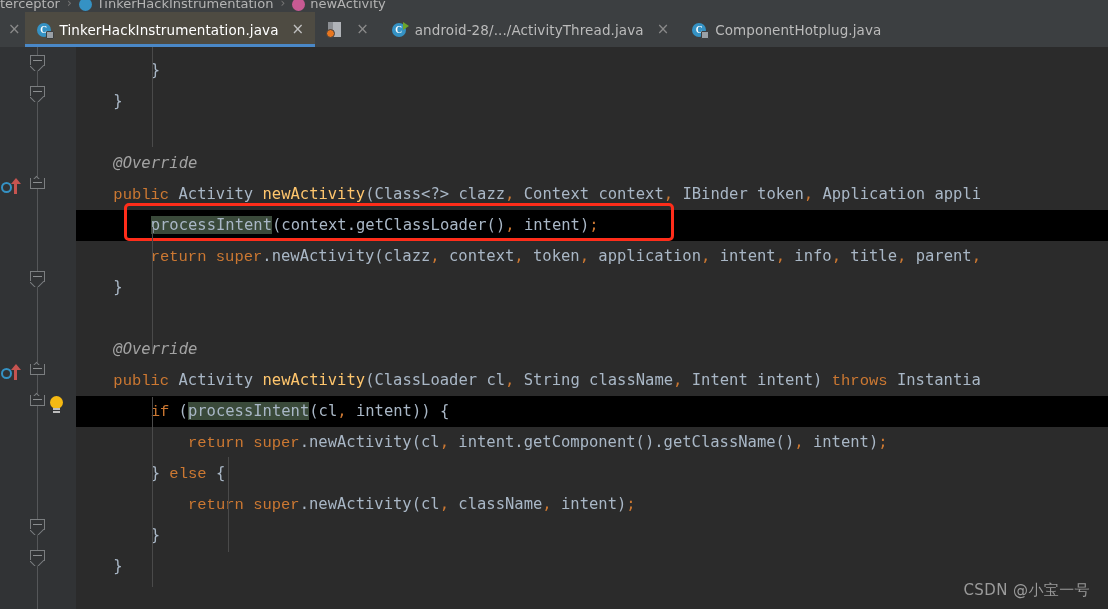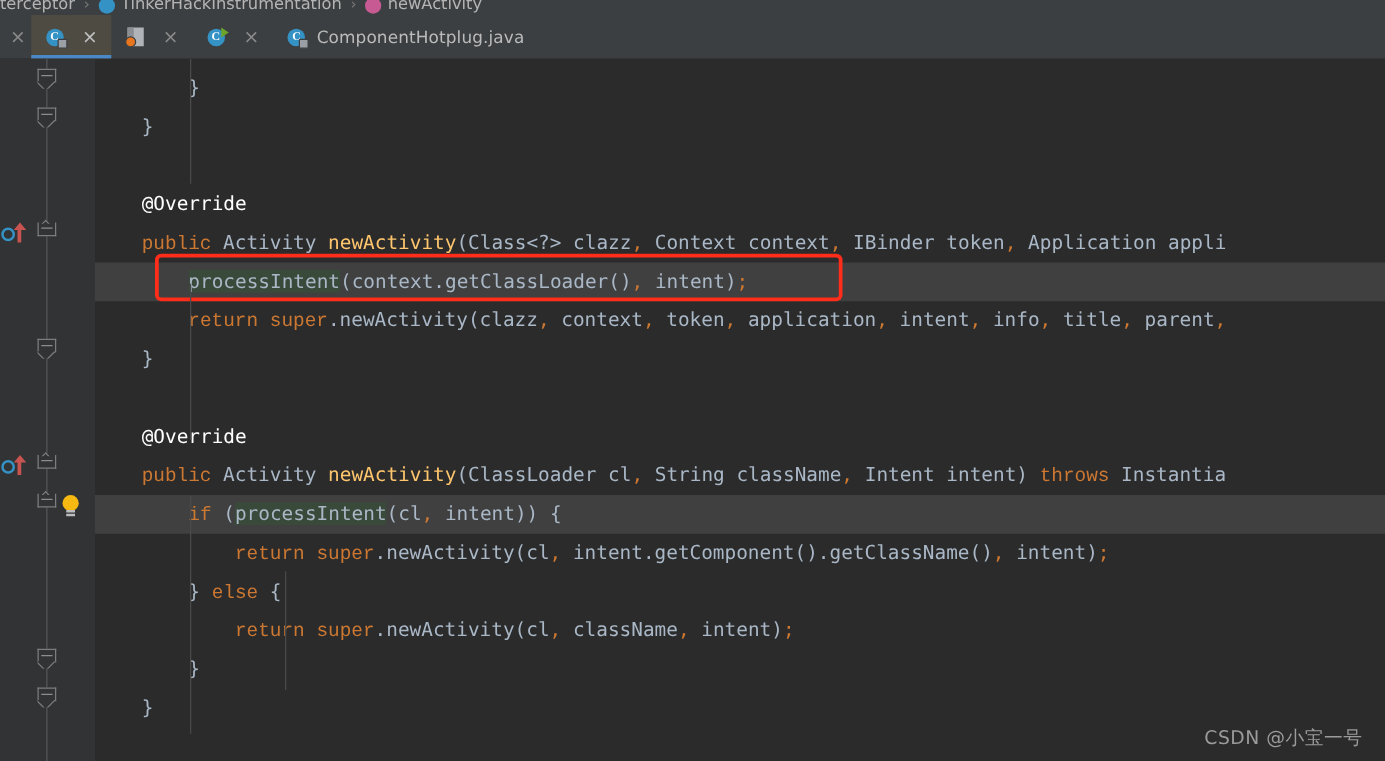--- a/index.html
+++ b/index.html
@@ -205,24 +205,24 @@
     font-family: "DejaVu Sans Mono", monospace;
     font-size: 15.5px;
     line-height: 31px;
     color: #a9b7c6;
     white-space: pre;
   }
   .line {
     position: absolute; left: 0; height: 31px;
     white-space: pre; width: 1032px;
   }
-  .line.hl { background: #404040; }
+  .line.hl { background: #000000; }
 
   .tk-kw   { color: #cc7832; font-family: Liberation Mono, monospace; }
-  .tk-ann  { color: #ffffff; }
+  .tk-ann  { color: #a3a3a3; font-style: italic; }
   .tk-type { color: #a9b7c6; }
   .tk-fn   { color: #ffc66d; }
   .tk-pun  { color: #a9b7c6; }
   .tk-cm   { color: #cc7832; }
   .tk-id   { color: #a9b7c6; }
   .tk-sel  { background: #3a4a3a; }
 
   
   .annot-rect {
     position: absolute;
@@ -262,36 +262,38 @@
 
   <div class="tabbar">
 
     <div class="tab-lead-x">×</div>
 
     <div class="tab active">
       <span class="ficon">
         <span class="disc">C</span>
           <span class="lock"></span>
       </span>
+      <span class="tab-label">TinkerHackInstrumentation.java</span>
       <span class="tab-close">×</span>
     </div>
 
     <div class="tab">
       <span class="ficon jar">
         <span class="page"></span>
           <span class="dot"></span>
       </span>
       <span class="tab-close">×</span>
     </div>
 
     <div class="tab">
       <span class="ficon dl">
         <span class="disc">C</span>
           <span class="arrow"></span>
       </span>
+      <span class="tab-label">android-28/.../ActivityThread.java</span>
       <span class="tab-close">×</span>
     </div>
 
     <div class="tab">
       <span class="ficon">
         <span class="disc">C</span>
           <span class="lock"></span>
       </span>
       <span class="tab-label">ComponentHotplug.java</span>
 

